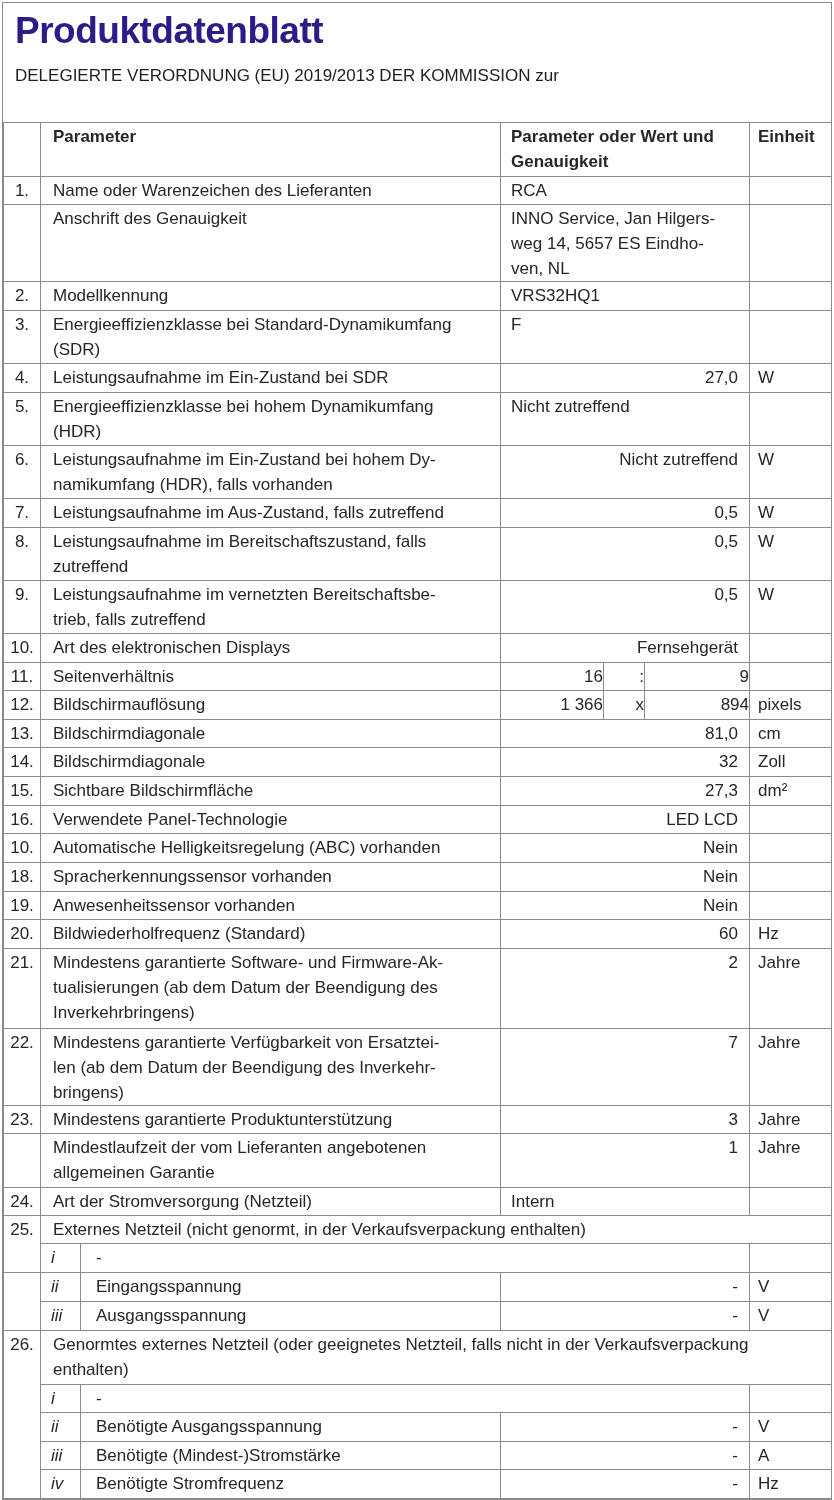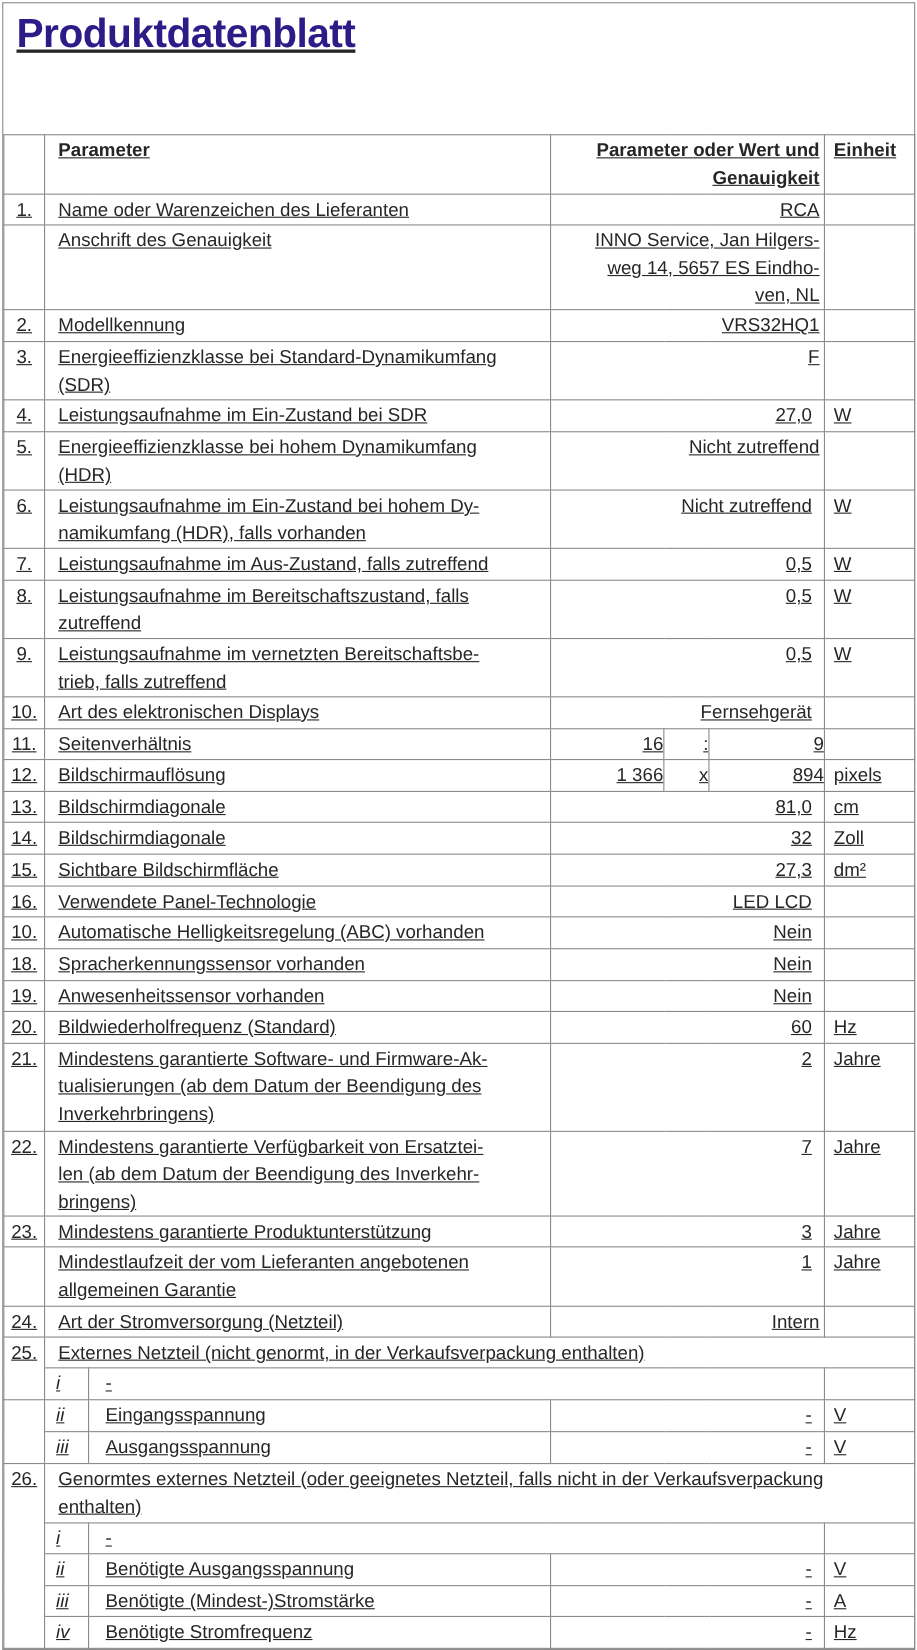--- a/index.html
+++ b/index.html
@@ -1,53 +1,54 @@
 <!DOCTYPE html>
 <html><head>
 <meta charset="utf-8">
 <style>
   html,body{margin:0;padding:0;background:#ffffff;}
   body{
     width:834px;height:1500px;overflow:hidden;
     font-family:"Liberation Sans",sans-serif;color:#262626;
   }
   .page{
-    margin:2px;width:828px;border:1px solid #8a8a8a;background:#fff;text-decoration:underline;
+    margin:2px;width:828px;border:1px solid #8a8a8a;background:#fff;
   }
   .titlebar{height:119px;box-sizing:border-box;padding:7px 12px 0 12px;}
   .title{
     margin:0;font-size:37px;line-height:42px;font-weight:bold;
     color:#2d1b87;letter-spacing:-0.5px;
   }
   .subtitle{margin-top:12px;font-size:17px;line-height:24px;color:#1e1e1e;}
   table{
     border-collapse:collapse;table-layout:fixed;width:828px;
     font-size:17px;color:#262626;
   }
   td{
     border:1px solid #8a8a8a;vertical-align:top;
     padding:1px 0 0 0;line-height:25px;white-space:pre-line;overflow:hidden;
   }
   tr.head td{font-weight:bold;}
   .num{text-align:center;padding:1px 2px 0 2px;}
   .param{padding-left:12px;padding-right:6px;}
   .subnum{font-style:italic;padding-left:10px;padding-right:2px;}
   .subparam{padding-left:15px;padding-right:6px;}
-  .val-l{padding-left:10px;padding-right:4px;text-align:right;}
+  .val-l{padding-left:10px;padding-right:4px;}
   .val-r{text-align:right;padding-right:11px;padding-left:4px;}
   .ctr{text-align:right;}
   .unit{padding-left:8px;padding-right:2px;}
 </style>
 </head>
 <body>
 
 <div class="page">
   <div class="titlebar">
     <h1 class="title">Produktdatenblatt</h1>
     <div class="subtitle">
+      <div>DELEGIERTE VERORDNUNG (EU) 2019/2013 DER KOMMISSION zur</div>
     </div>
   </div>
 
   <table>
     <colgroup>
       <col style="width:37px">
         <col style="width:40px">
         <col style="width:420px">
       <col style="width:103px">
         <col style="width:41px">

